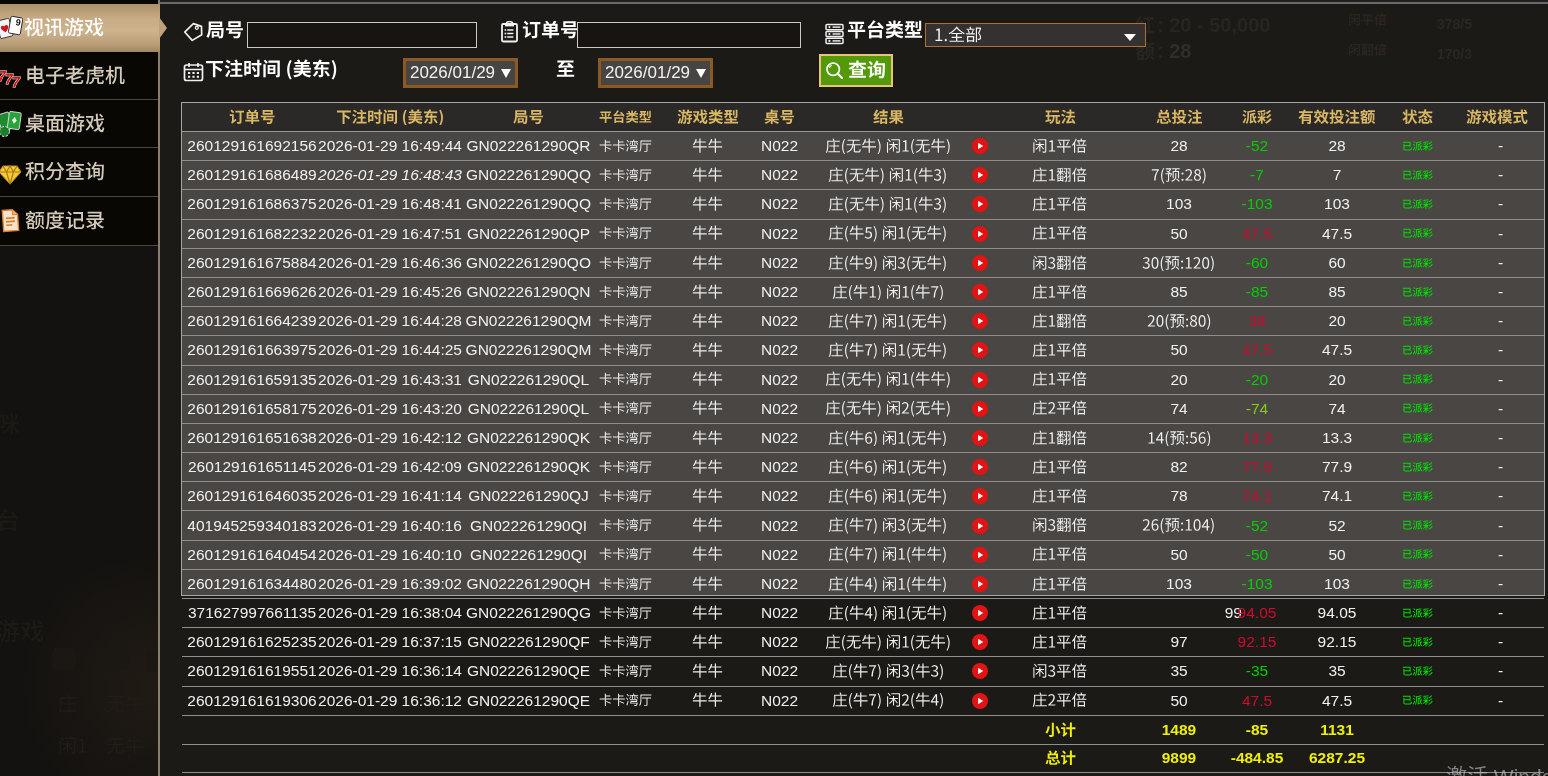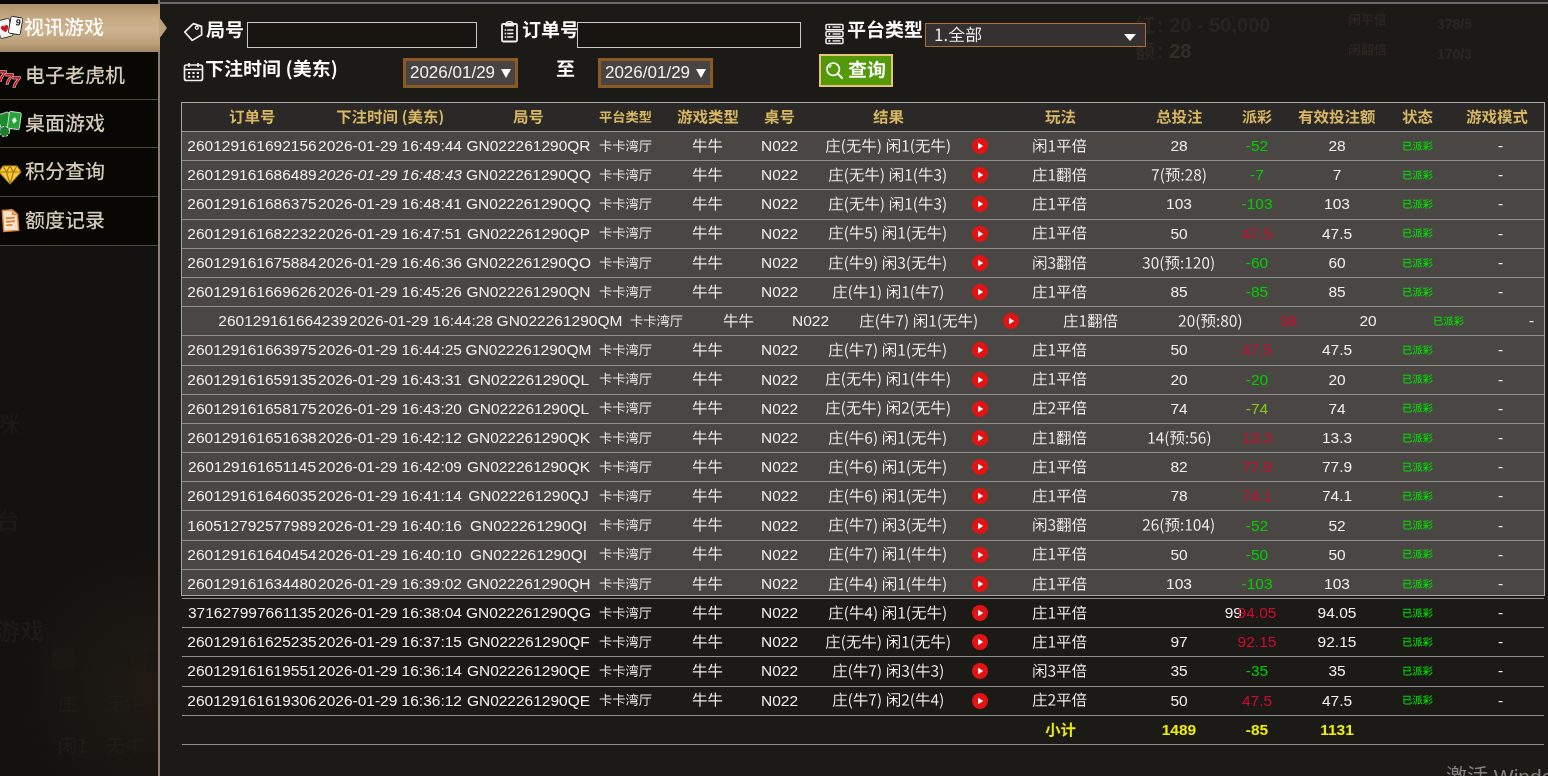--- a/index.html
+++ b/index.html
@@ -852,21 +852,21 @@
       <div class="c" style="width:31px;">
         <svg width="46.5" height="16.7" viewBox="0 -880 3000 1080" style="vertical-align:top;fill:#00e000;">
           <use href="#ypc5"></use>
         </svg>
       </div>
       <div class="c" style="width:111px;">
         <span class="t" style="position:relative;left:12px">-</span>
       </div>
     </div>
 <div class="row">
-      <div class="c" style="width:140px;margin-left:31px;">
+      <div class="c" style="width:140px;">
         <span class="t">260129161664239</span>
       </div>
       <div class="c" style="width:136px;">
         <span class="t">2026-01-29 16:44:28</span>
       </div>
       <div class="c" style="width:141px;">
         <span class="t">GN022261290QM</span>
       </div>
       <div class="c" style="width:53px;">
         <svg width="62.0" height="16.7" viewBox="0 -880 4000 1080" style="vertical-align:top;fill:#f0f0f0;">
@@ -1256,21 +1256,21 @@
         <svg width="46.5" height="16.7" viewBox="0 -880 3000 1080" style="vertical-align:top;fill:#00e000;">
           <use href="#ypc5"></use>
         </svg>
       </div>
       <div class="c" style="width:111px;">
         <span class="t" style="position:relative;left:12px">-</span>
       </div>
     </div>
 <div class="row">
       <div class="c" style="width:140px;">
-        <span class="t">160512792577989</span>
+        <span class="t">401945259340183</span>
       </div>
       <div class="c" style="width:136px;">
         <span class="t">2026-01-29 16:40:16</span>
       </div>
       <div class="c" style="width:141px;">
         <span class="t">GN022261290QI</span>
       </div>
       <div class="c" style="width:53px;">
         <svg width="62.0" height="16.7" viewBox="0 -880 4000 1080" style="vertical-align:top;fill:#f0f0f0;">
           <use href="#kkwt"></use>
@@ -1680,15 +1680,40 @@
       </div>
       <div class="c" style="width:30px;">
         <b class="t" style="color:#eef000">-85</b>
       </div>
       <div class="c" style="width:130px;">
         <b class="t" style="color:#eef000">1131</b>
       </div>
       <div class="c" style="width:31px;"></div>
       <div class="c" style="width:111px;"></div>
     </div>
+<div class="row" style="height:27.6px">
+      <div class="c" style="width:140px;"></div>
+      <div class="c" style="width:136px;"></div>
+      <div class="c" style="width:141px;"></div>
+      <div class="c" style="width:53px;"></div>
+      <div class="c" style="width:111px;"></div>
+      <div class="c" style="width:33px;"></div>
+      <div class="c" style="width:208px;"></div>
+      <div class="c" style="width:112px;">
+        <svg width="31.0" height="16.7" viewBox="0 -880 2000 1080" style="vertical-align:top;fill:#eef000;">
+          <use href="#zj"></use>
+        </svg>
+      </div>
+      <div class="c" style="width:126px;">
+        <b class="t" style="color:#eef000">9899</b>
+      </div>
+      <div class="c" style="width:30px;">
+        <b class="t" style="color:#eef000">-484.85</b>
+      </div>
+      <div class="c" style="width:130px;">
+        <b class="t" style="color:#eef000">6287.25</b>
+      </div>
+      <div class="c" style="width:31px;"></div>
+      <div class="c" style="width:111px;"></div>
+    </div>
 </div>
 <div id="wm"><svg width="42.0" height="22.7" viewBox="0 -880 2000 1080" style="vertical-align:top;fill:rgba(200,200,205,.6);">
       <use href="#jh"></use>
     </svg><span> Windo</span></div>
 </body></html>

